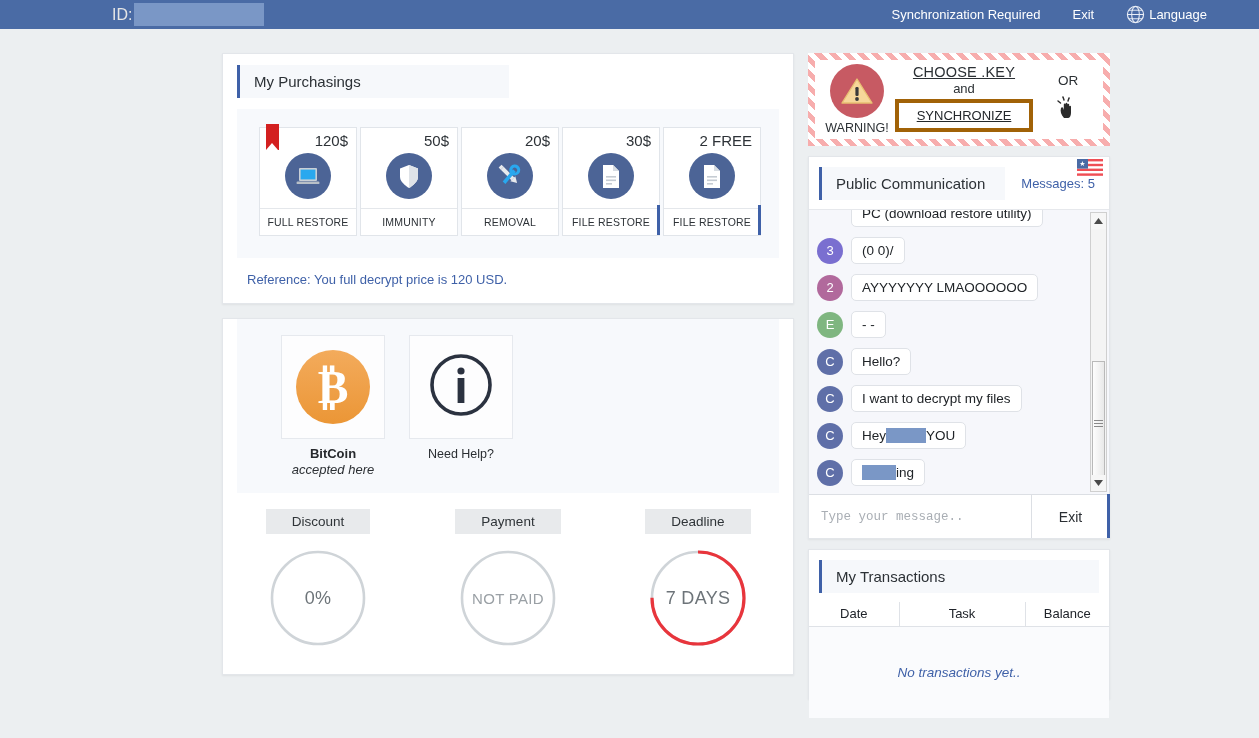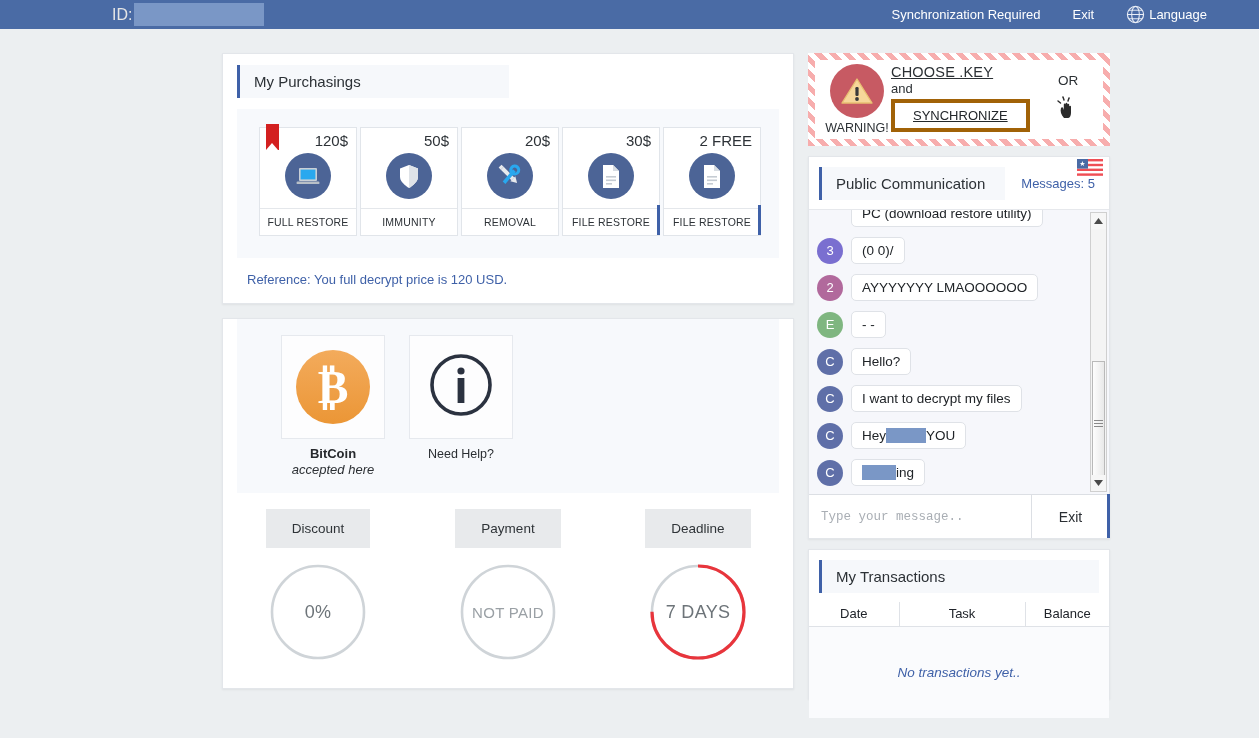--- a/index.html
+++ b/index.html
@@ -162,21 +162,21 @@
     text-align: center; font-size: 12.5px; color: #2b2f33; margin-top: 8px;
   }
 
   .gauges {
     display: flex; padding: 16px 0 26px 0; justify-content: space-around;
   }
   .gauge { width: 180px; text-align: center; }
   .gauge .gtitle {
     display: inline-block;
     background: #e8eaec; color: #2f3438;
-    font-size: 13.5px; padding: 12px 26px; margin-bottom: 14px;
+    font-size: 13.5px; padding: 5px 26px; margin-bottom: 14px;
   }
   .gauge .gcircle {
     width: 100px; height: 100px; margin: 0 auto;
     position: relative;
     display: flex; align-items: center; justify-content: center;
   }
   .gauge .gcircle svg { position: absolute; left: 0; top: 0; }
   .gauge .gval {
     position: relative; font-size: 18px; color: #6d7479;
     letter-spacing: .3px;
@@ -196,21 +196,21 @@
   }
   #warn .wicon-box {
     width: 76px; text-align: center; padding-left: 8px;
   }
   #warn .wcircle {
     width: 54px; height: 54px; border-radius: 50%;
     background: #c75a63; margin: 0 auto;
     display: flex; align-items: center; justify-content: center;
   }
   #warn .wlabel { font-size: 12.5px; color: #2b3034; margin-top: 3px; }
-  #warn .wmid { flex: 1; text-align: left; padding-bottom: 4px; }
+  #warn .wmid { flex: 1; text-align: center; padding-bottom: 4px; }
   #warn .choose {
     font-size: 14.5px; color: #2b3034; text-decoration: underline;
     letter-spacing: .2px;
   }
   #warn .and { font-size: 13px; color: #2b3034; margin: 1px 0 3px 0; }
   #warn .sync-btn {
     display: inline-block; border: 4px solid #a16207;
     padding: 5px 18px; font-size: 13px; color: #23272b;
     background: #fff; cursor: pointer; text-decoration: underline;
   }

